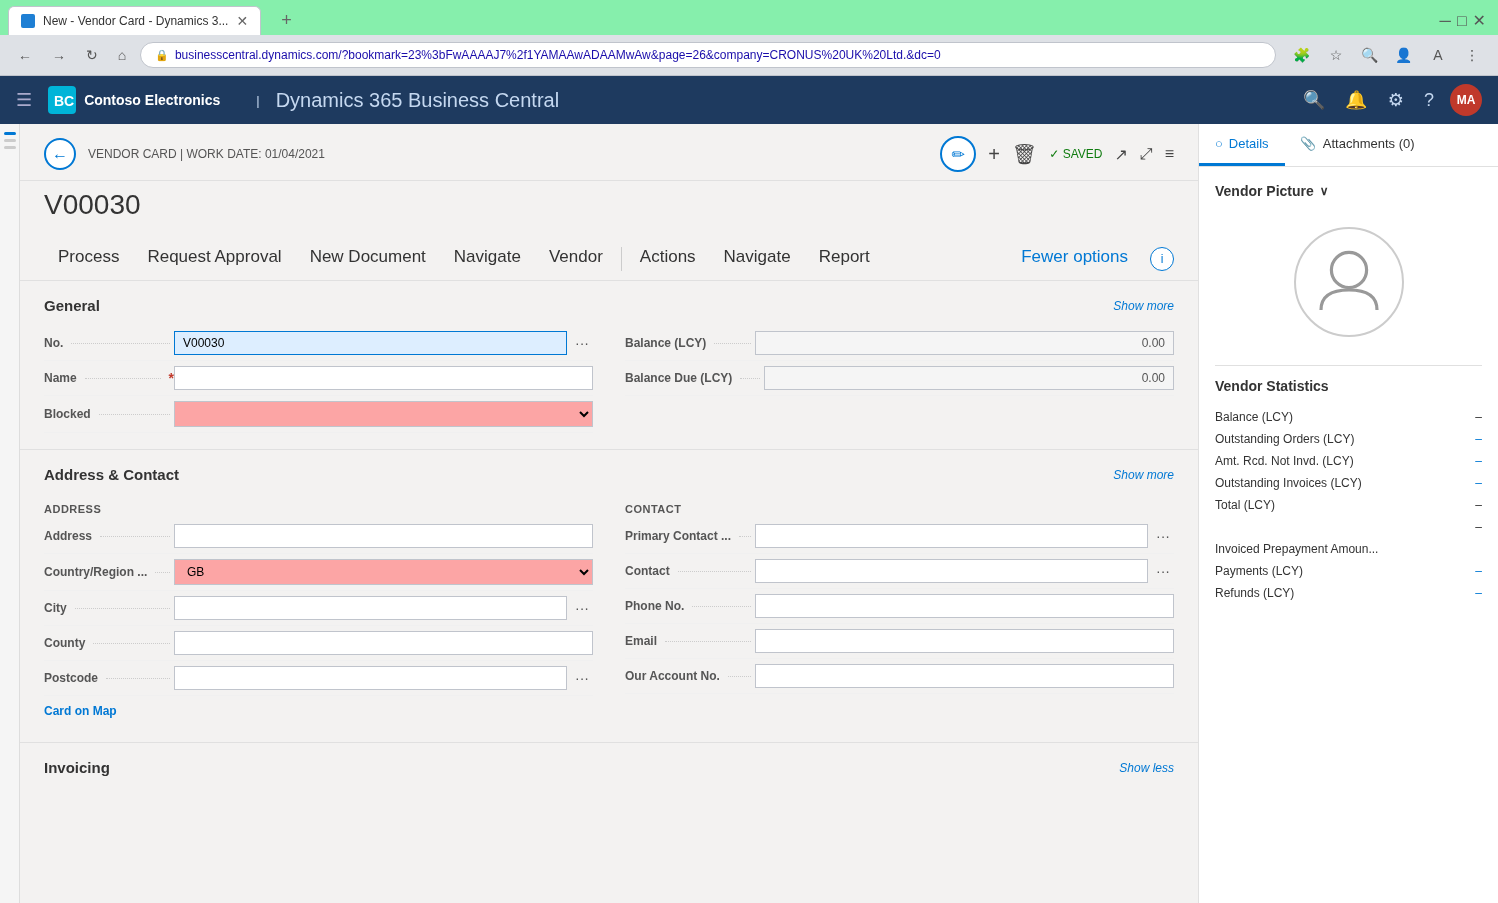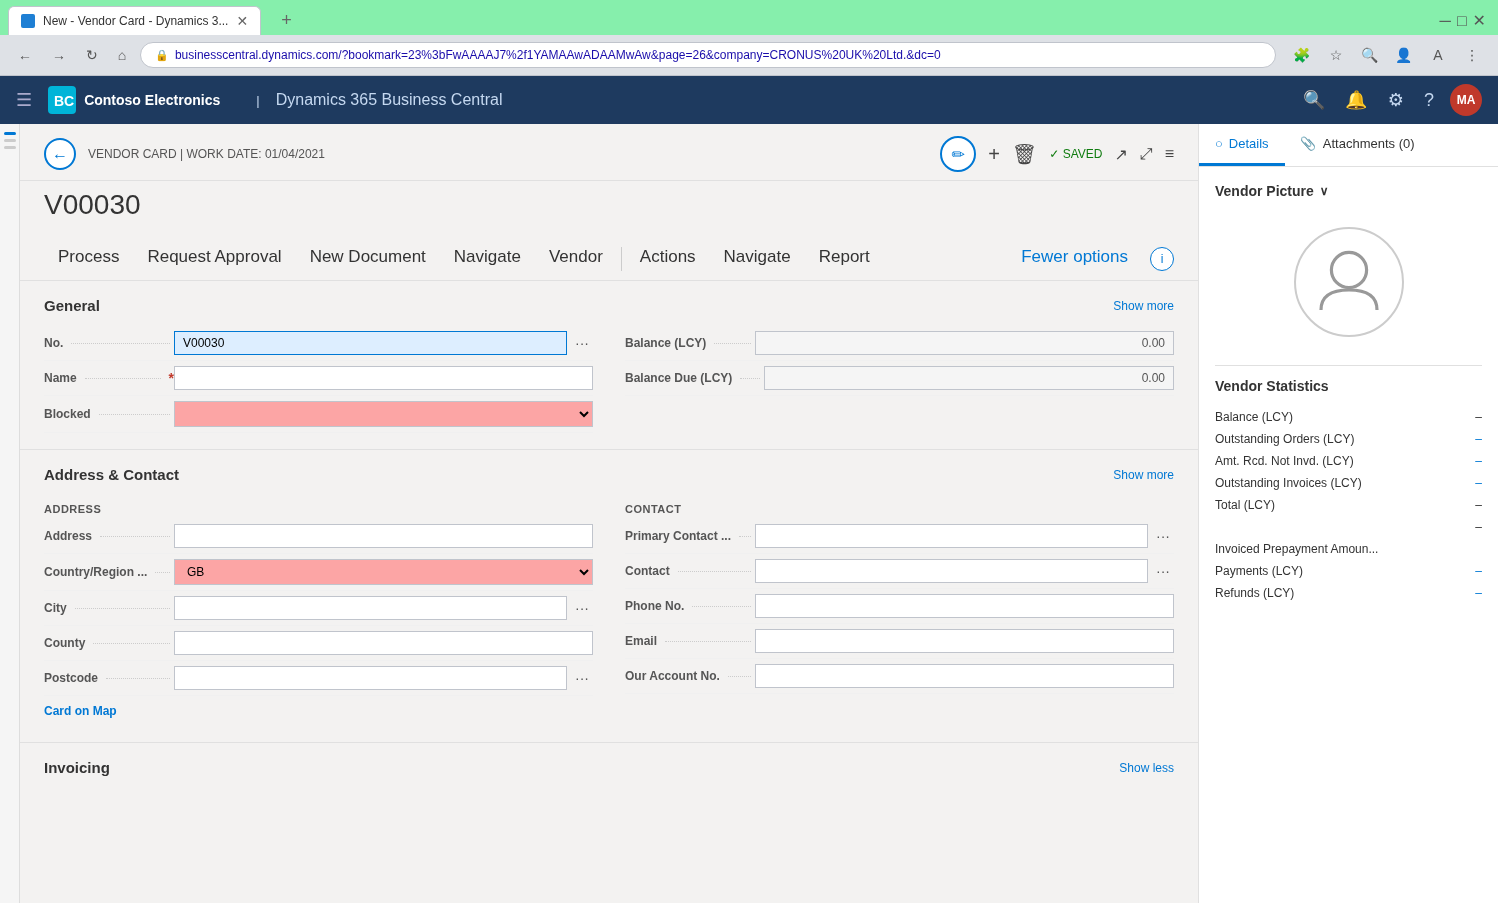--- a/index.html
+++ b/index.html
@@ -19,21 +19,21 @@
     .url-text { flex: 1; color: #1a0dab; font-size: 12px; }
     .browser-icons { display: flex; gap: 6px; margin-left: 4px; }
     .browser-icon { width: 28px; height: 28px; display: flex; align-items: center; justify-content: center; border-radius: 50%; cursor: pointer; font-size: 14px; color: #555; }
 
     
     .app-header { background: #1e3a5f; display: flex; align-items: center; padding: 0 16px; height: 48px; color: white; }
     .app-menu-icon { color: #aac; font-size: 18px; margin-right: 16px; cursor: pointer; }
     .app-logo { display: flex; align-items: center; gap: 8px; margin-right: 24px; }
     .app-logo-icon { width: 28px; height: 28px; }
     .app-company { font-size: 14px; font-weight: 600; color: #fff; }
-    .app-title { font-size: 16px; color: #c5d8f0; margin-left: 4px; }
+    .app-title { font-size: 20px; color: #c5d8f0; margin-left: 4px; }
     .app-header-right { margin-left: auto; display: flex; align-items: center; gap: 12px; }
     .header-icon-btn { background: none; border: none; color: #c5d8f0; font-size: 18px; cursor: pointer; padding: 4px; }
     .user-avatar { width: 32px; height: 32px; background: #c0392b; border-radius: 50%; display: flex; align-items: center; justify-content: center; color: white; font-size: 12px; font-weight: bold; cursor: pointer; }
 
     
     .main-layout { display: flex; height: calc(903px - 48px - 72px); }
     .form-area { flex: 1; padding: 0; overflow-y: auto; }
 
     
     .page-header { padding: 12px 24px 8px; border-bottom: 1px solid #e0e0e0; display: flex; align-items: center; gap: 12px; }
@@ -52,21 +52,21 @@
     .menu-bar { display: flex; align-items: center; padding: 0 24px; border-bottom: 1px solid #e0e0e0; gap: 0; }
     .menu-item { padding: 10px 14px; font-size: 17px; color: #333; cursor: pointer; border-bottom: 3px solid transparent; }
     .menu-separator { width: 1px; height: 24px; background: #ccc; margin: 0 4px; }
     .menu-more { margin-left: auto; }
     .info-btn { width: 24px; height: 24px; border-radius: 50%; border: 1px solid #0078d4; color: #0078d4; background: #fff; font-size: 12px; cursor: pointer; display: flex; align-items: center; justify-content: center; margin-left: 8px; }
 
     
     .form-section { padding: 16px 24px; }
     .section-header { display: flex; justify-content: space-between; align-items: center; margin-bottom: 12px; }
     .section-title { font-size: 15px; font-weight: 600; color: #333; }
-    .show-more-btn { color: #0078d4; font-size: 12px; cursor: pointer; background: none; border: none; }
+    .show-more-btn { color: #0078d4; font-size: 12px; cursor: pointer; background: none; border: none; font-style: italic; }
 
     .form-grid { display: grid; grid-template-columns: 1fr 1fr; gap: 0 32px; }
     .form-column { display: flex; flex-direction: column; gap: 0; }
     .field-row { display: flex; align-items: center; padding: 5px 0; border-bottom: 1px solid #f0f0f0; min-height: 34px; }
     .field-label { color: #555; font-size: 12px; min-width: 130px; display: flex; align-items: center; gap: 4px; font-weight: bold; }
     .field-label .dots { flex: 1; border-bottom: 1px dotted #ccc; min-width: 10px; margin: 0 6px; }
     .required-star { color: #c0392b; font-size: 14px; }
     .field-input { flex: 1; display: flex; align-items: center; gap: 4px; }
     .text-input { border: 1px solid #c0c4cc; padding: 4px 8px; font-size: 12px; width: 100%; background: #fff; outline: none; }
     .text-input.selected { background: #ddeeff; border-color: #0078d4; }

